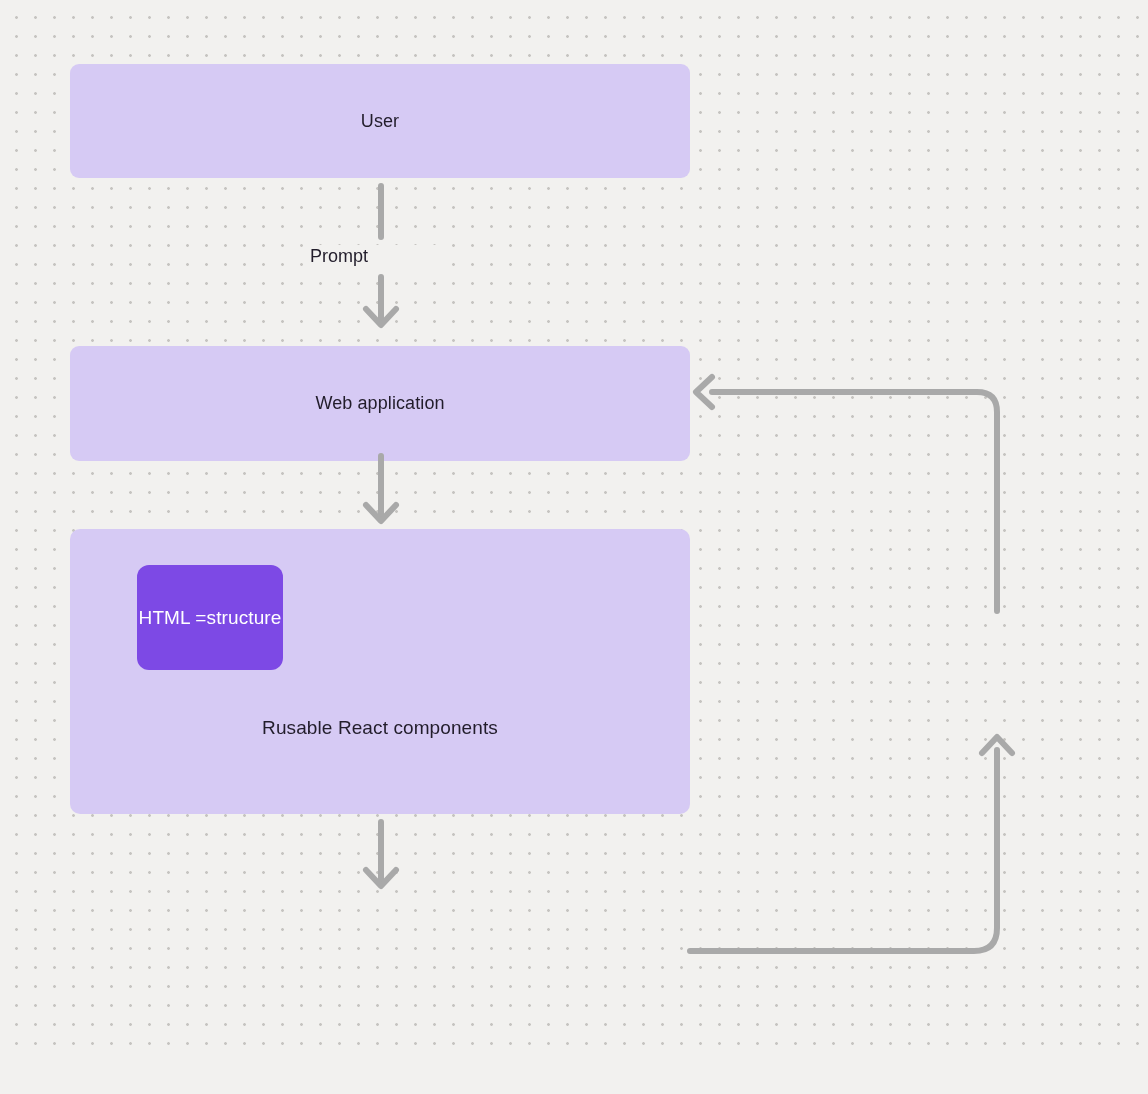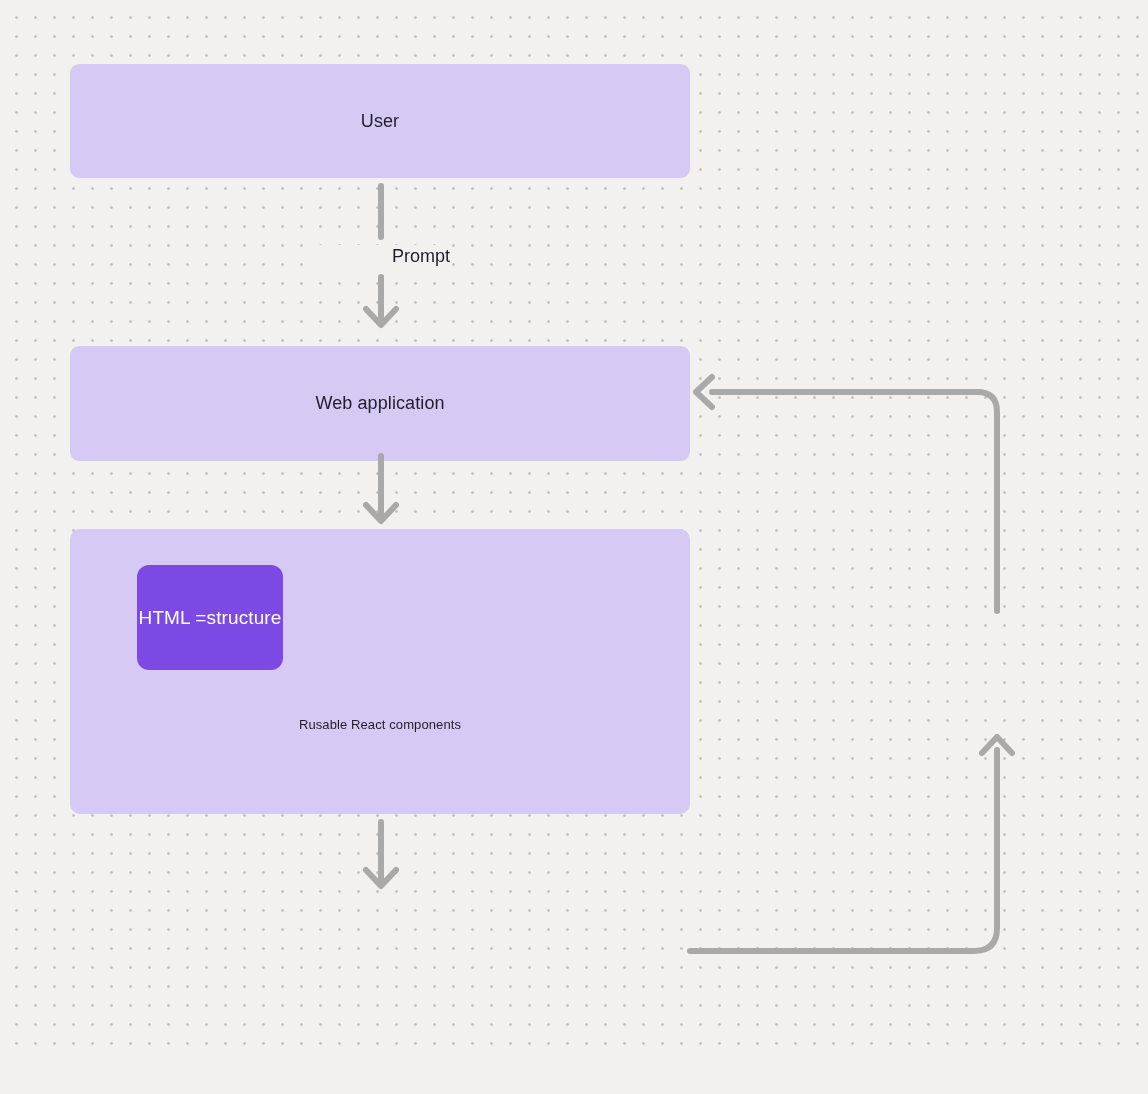--- a/index.html
+++ b/index.html
@@ -70,29 +70,29 @@
     font-size: 19px;
     font-weight: 500;
     line-height: 29px;
     text-align: center;
   }
   .group-caption {
     position: absolute;
     left: 0; right: 0;
     top: 188px;
     text-align: center;
-    font-size: 13px;
+    font-size: 19px;
     font-weight: 500;
     color: var(--text-dark);
   }
   .edge-label {
     position: absolute;
     left: 310px; top: 245px;
     width: 140px;
-    text-align: right;
+    text-align: left;
     font-size: 18px;
     font-weight: 500;
     color: var(--text-dark);
     background: var(--bg);
     padding: 1px 0;
   }
   svg.connectors {
     position: absolute;
     left: 0; top: 0;
     pointer-events: none;

